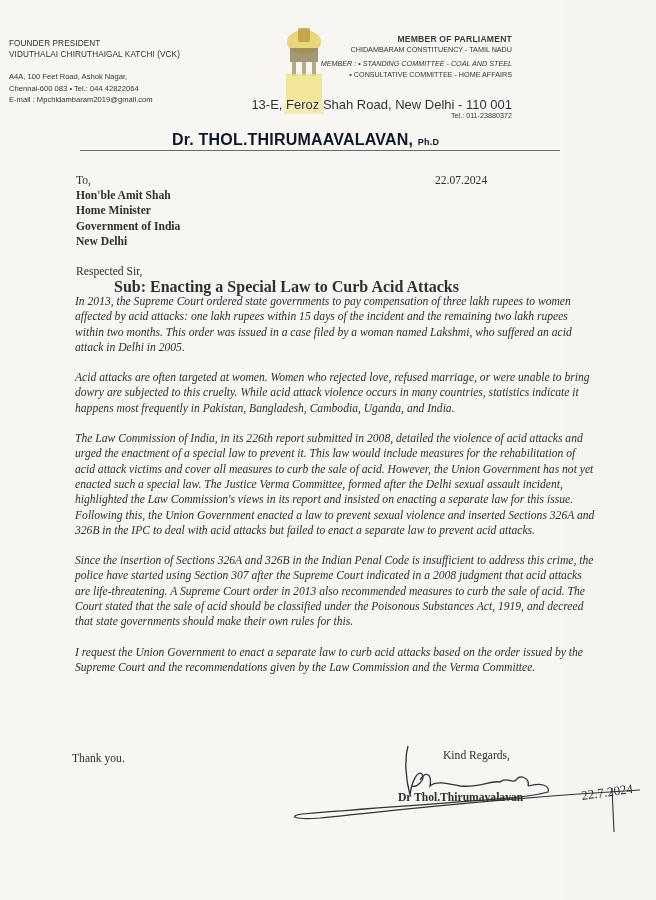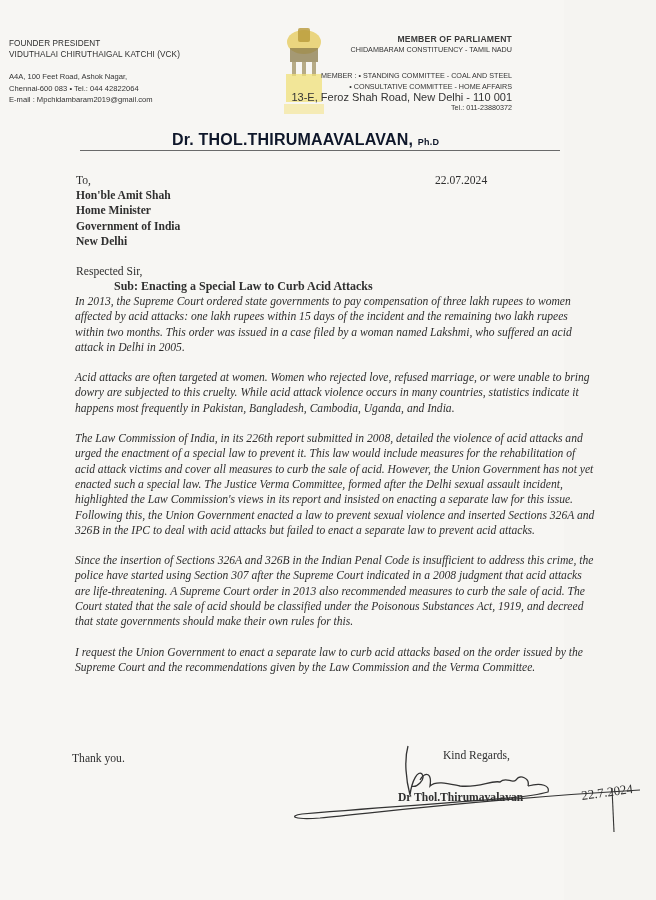--- a/index.html
+++ b/index.html
@@ -18,38 +18,38 @@
     transform: scaleY(1.05);
   }
   .lh-left .title { font-size: 8.2px; letter-spacing: 0.1px; color: #2e2e2e; }
   .lh-left .addr { margin-top: 10px; }
   .lh-right {
     position: absolute; right: 52px; top: 34px; text-align: right;
     font-family: "Liberation Sans", "DejaVu Sans", sans-serif;
     font-size: 7.2px; line-height: 10.5px; color: #333;
   }
   .lh-right .mp { font-size: 8.6px; font-weight: bold; letter-spacing: 0.2px; color: #3a3a3a; }
-  .lh-right .committees { margin-top: 16px; }
-  .lh-right .delhi { margin-top: 0; font-size: 11px; text-align: center; }
+  .lh-right .committees { margin-top: 4px; font-style: italic; }
+  .lh-right .delhi { margin-top: 20px; font-size: 13px; text-align: center; }
   .emblem {
     position: absolute; left: 276px; top: 24px; width: 56px; height: 96px;
   }
   .name-line {
     position: absolute; left: 172px; top: 131px;
     font-family: "Liberation Sans", "DejaVu Sans", sans-serif;
     font-weight: bold; font-size: 16px; color: #0f172a; letter-spacing: 0.2px;
   }
   .name-line .suffix { font-size: 9px; }
   .rule { position: absolute; left: 80px; top: 150px; width: 480px; height: 1px; background: #6a6a6a; }
   .doc { font-size: 11.6px; line-height: 15.3px; color: #2f2f2f; }
   .to { position: absolute; left: 76px; top: 173px; text-align: right; }
   .recipient { position: absolute; left: 76px; top: 188px; font-weight: bold; line-height: 15.3px; }
   .date { position: absolute; left: 435px; top: 173px; }
   .salutation { position: absolute; left: 76px; top: 264px; }
-  .subject { position: absolute; left: 114px; top: 279px; font-weight: bold; font-size: 12px; }
+  .subject { position: absolute; left: 114px; top: 279px; font-weight: bold; font-size: 16px; }
   .body-wrap { position: absolute; left: 75px; top: 294px; width: 520px; font-style: italic; }
   .para { margin: 0 0 15px 0; }
   .thanks { position: absolute; left: 72px; top: 751px; }
   .regards { position: absolute; left: 443px; top: 748px; }
   .signer { position: absolute; left: 398px; top: 790px; font-weight: bold; font-size: 11.6px; }
   .signature { position: absolute; left: 280px; top: 740px; width: 360px; height: 100px; }
 </style>
 </head>
 <body>
 

